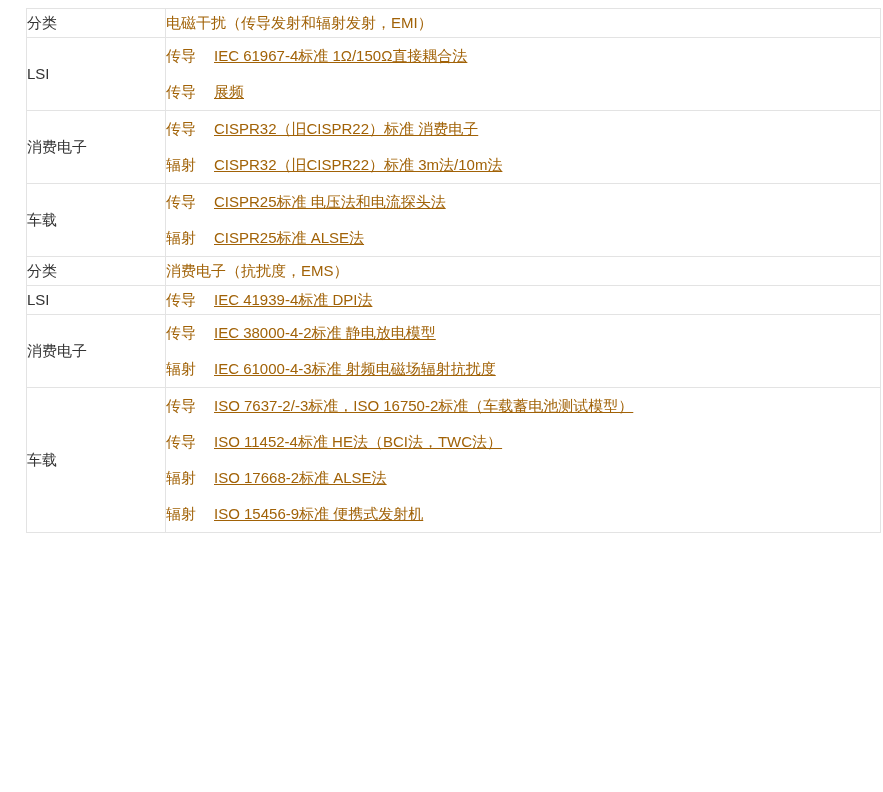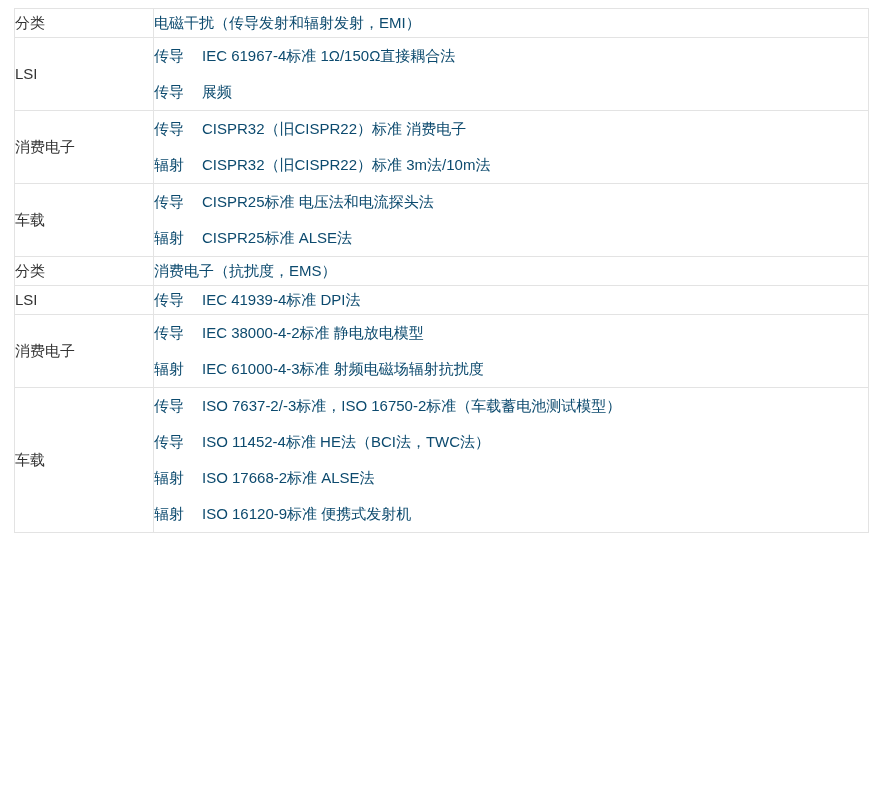--- a/index.html
+++ b/index.html
@@ -10,21 +10,21 @@
   body {
     width: 883px;
     height: 792px;
     font-family: "Liberation Sans", "DejaVu Sans", sans-serif;
     color: #333333;
     -webkit-font-smoothing: antialiased;
   }
   .table-wrap {
     box-sizing: border-box;
     width: 883px;
-    padding: 8px 14px 10px 14px;
+    padding: 8px 14px 10px 26px;
   }
   table.spec-table {
     border-collapse: collapse;
     width: 855px;
     table-layout: fixed;
     border: 1px solid #e3e3e3;
   }
   table.spec-table td {
     border: 1px solid #e3e3e3;
     vertical-align: middle;
@@ -33,27 +33,28 @@
   td.cat-cell {
     width: 138px;
     padding: 10px 0 10px 26px;
     font-size: 15px;
     color: #333333;
     line-height: 1.6;
   }
   td.detail-cell {
     padding: 10px 10px 10px 18px;
     font-size: 15px;
-    color: #0c4a6e;
+    color: #a16207;
   }
   .line {
     display: block;
     line-height: 1.6;
     padding: 6px 0;
     white-space: nowrap;
+    text-decoration: underline;
   }
   .line .tag {
     display: inline-block;
     min-width: 36px;
     margin-right: 12px;
   }
   .line.single {
     padding: 2px 0;
   }
   .plain {
@@ -114,18 +115,18 @@
             <span class="line"><span class="tag">传导</span><span>IEC 38000-4-2标准 静电放电模型</span></span>
             <span class="line"><span class="tag">辐射</span><span>IEC 61000-4-3标准 射频电磁场辐射抗扰度</span></span>
           </td>
         </tr>
         <tr>
           <td class="cat-cell">车载</td>
           <td class="detail-cell">
             <span class="line"><span class="tag">传导</span><span>ISO 7637-2/-3标准，ISO 16750-2标准（车载蓄电池测试模型）</span></span>
             <span class="line"><span class="tag">传导</span><span>ISO 11452-4标准 HE法（BCI法，TWC法）</span></span>
             <span class="line"><span class="tag">辐射</span><span>ISO 17668-2标准 ALSE法</span></span>
-            <span class="line"><span class="tag">辐射</span><span>ISO 16120-9标准 便携式发射机</span></span>
+            <span class="line"><span class="tag">辐射</span><span>ISO 15456-9标准 便携式发射机</span></span>
           </td>
         </tr>
       </tbody>
   </table>
 </div>
 
 </body></html>

